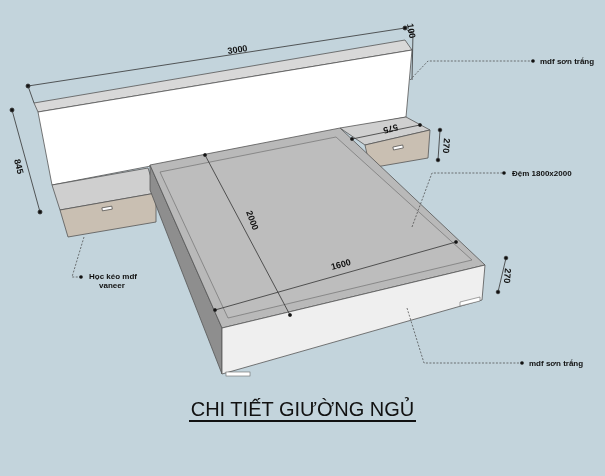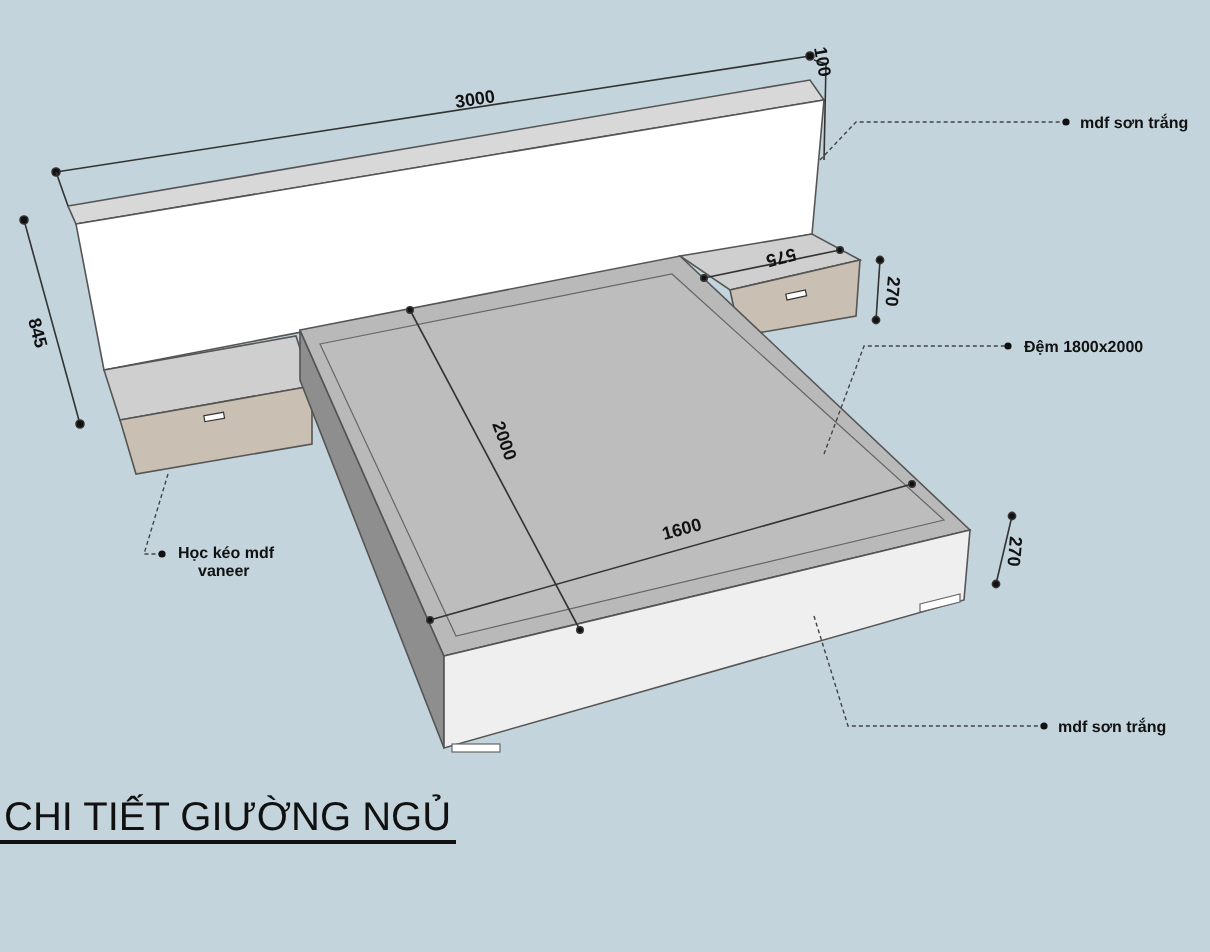--- a/index.html
+++ b/index.html
@@ -1,20 +1,20 @@
 <!DOCTYPE html>
 <html><head>
 <meta charset="utf-8">
 <style>
   html, body { margin:0; padding:0; }
   body { width:605px; height:476px; background:#c3d4dc; overflow:hidden; position:relative; font-family:"Liberation Sans", sans-serif; }
   svg { position:absolute; left:0; top:0; }
   .dim { font-family:"Liberation Sans", sans-serif; font-size:9px; font-weight:bold; fill:#111; }
   .lbl { font-family:"Liberation Sans", sans-serif; font-size:8px; font-weight:bold; fill:#111; }
-  .title { position:absolute; left:0; width:605px; top:398px; text-align:left; font-family:"Liberation Sans", sans-serif; font-size:20px; color:#111; }
+  .title { position:absolute; left:0; width:605px; top:398px; text-align:center; font-family:"Liberation Sans", sans-serif; font-size:20px; color:#111; }
   .title span { border-bottom:2px solid #111; padding:0 2px; }
 </style>
 </head>
 <body>
 
 <svg width="605" height="476" viewBox="0 0 605 476">
 
   <polygon points="34,103 405,40 412,50 38,112" fill="#d8d8d8" stroke="#555" stroke-width="0.8"></polygon>
 
   <polygon points="38,112 412,50 406,117 52,185" fill="#ffffff" stroke="#555" stroke-width="0.8"></polygon>

